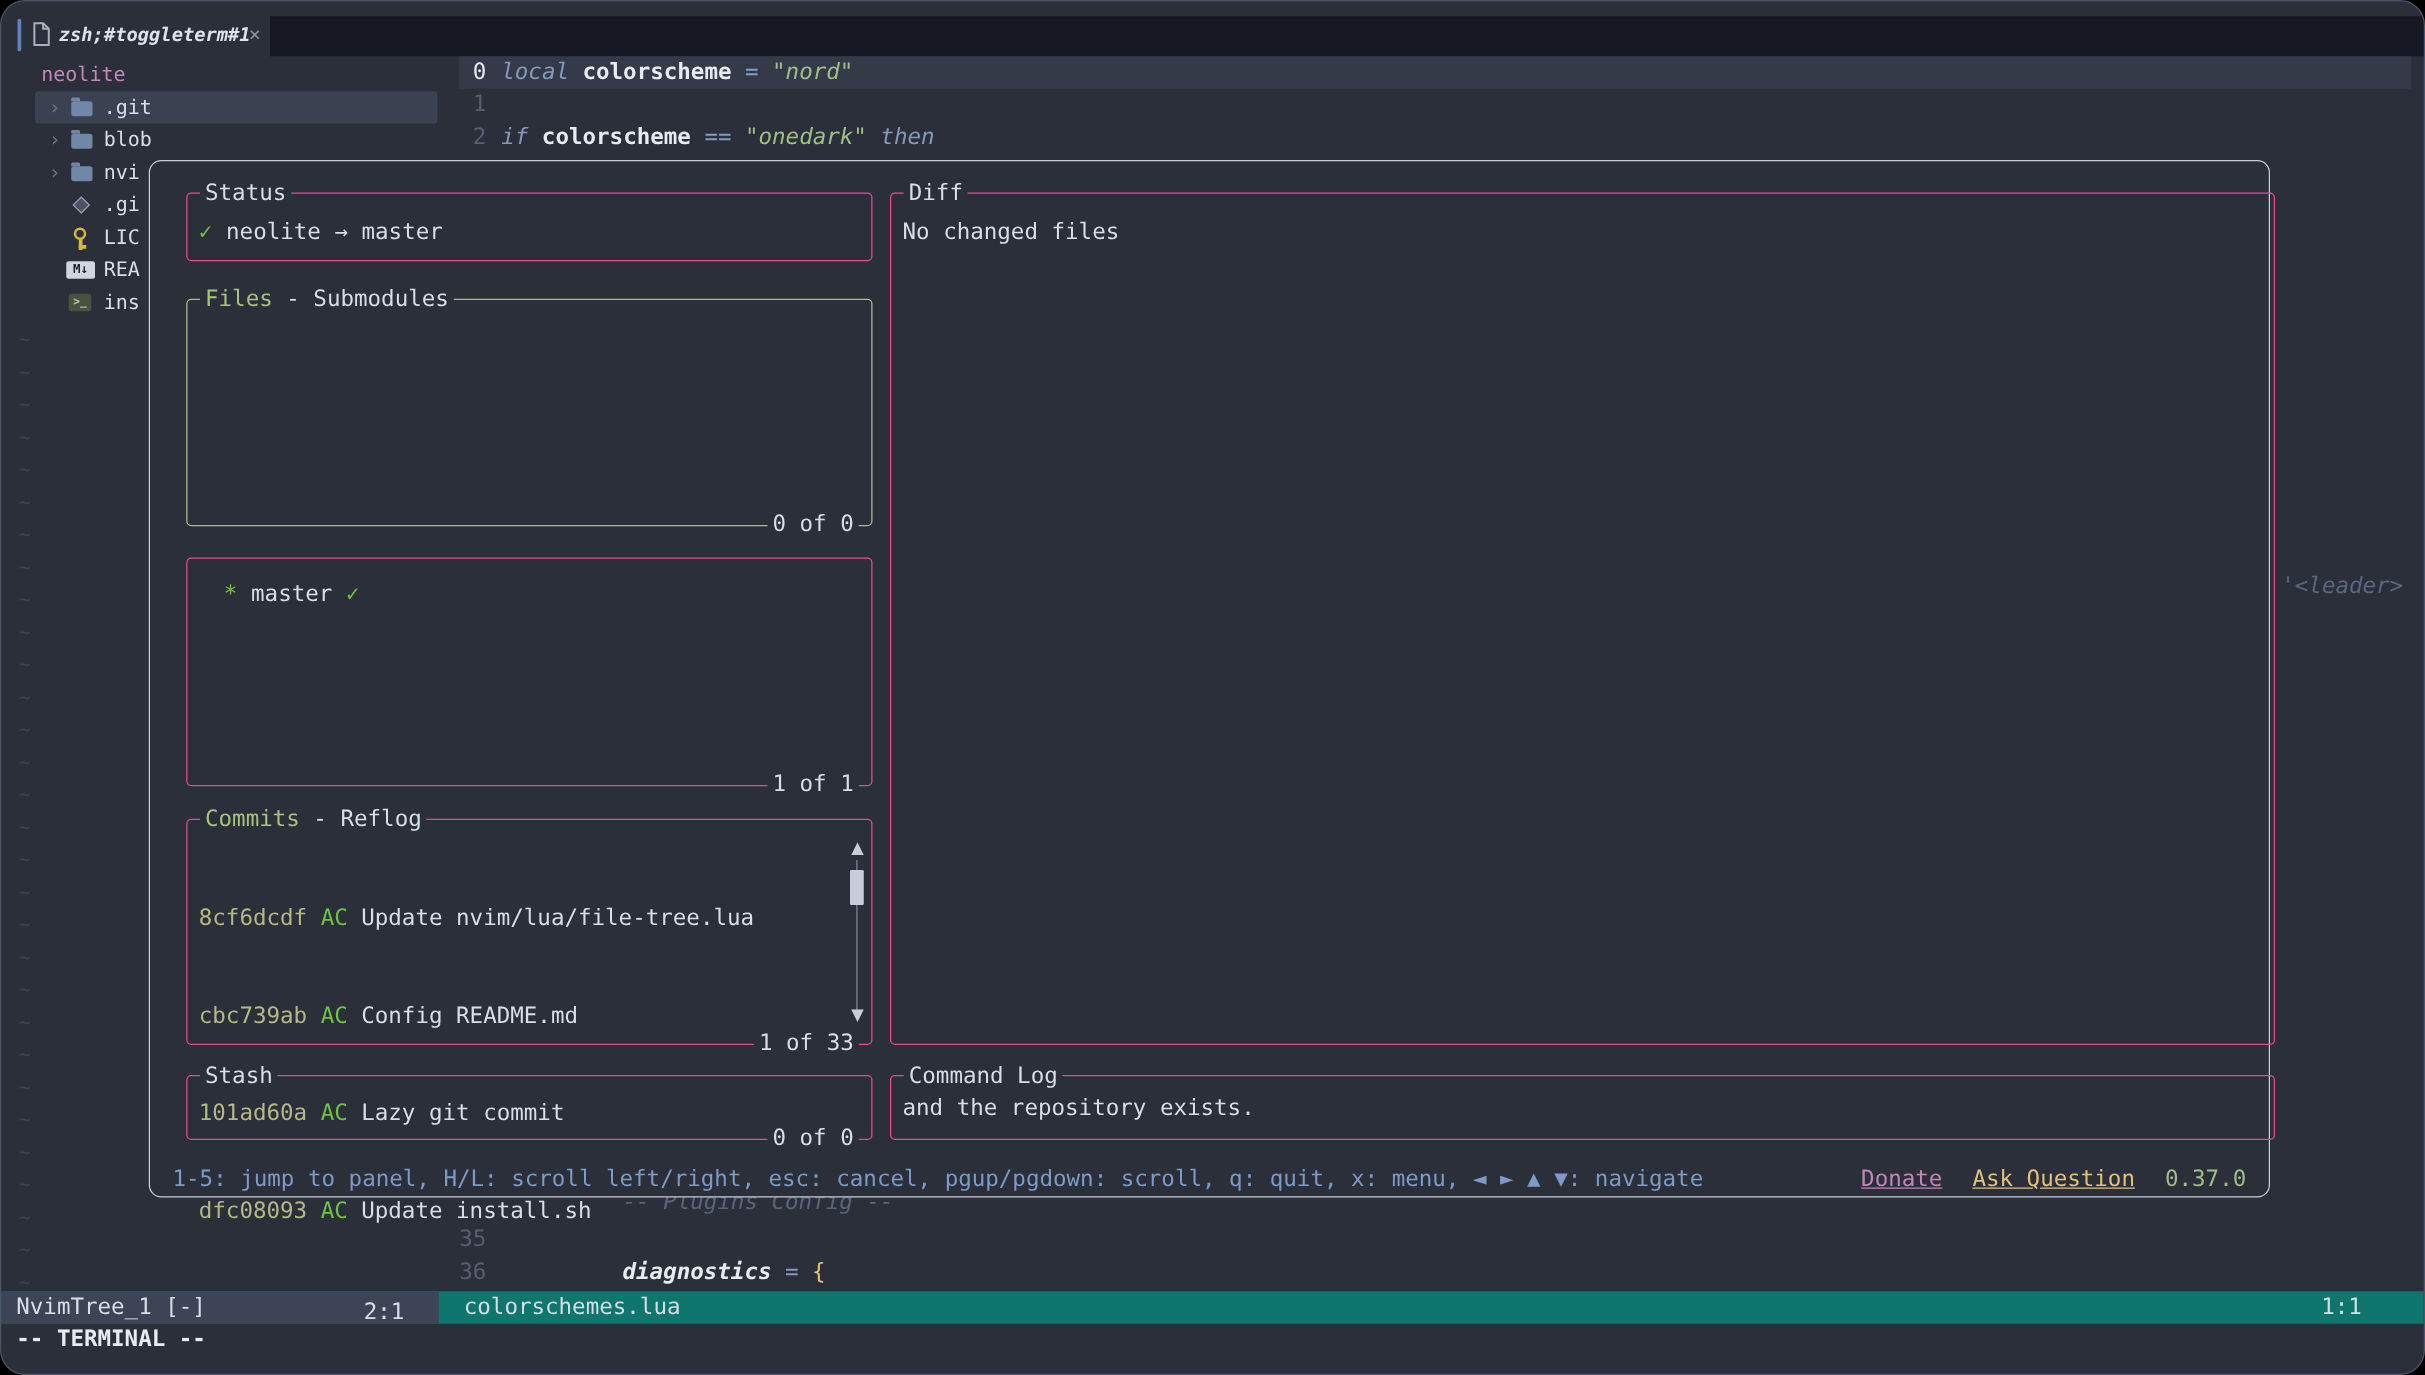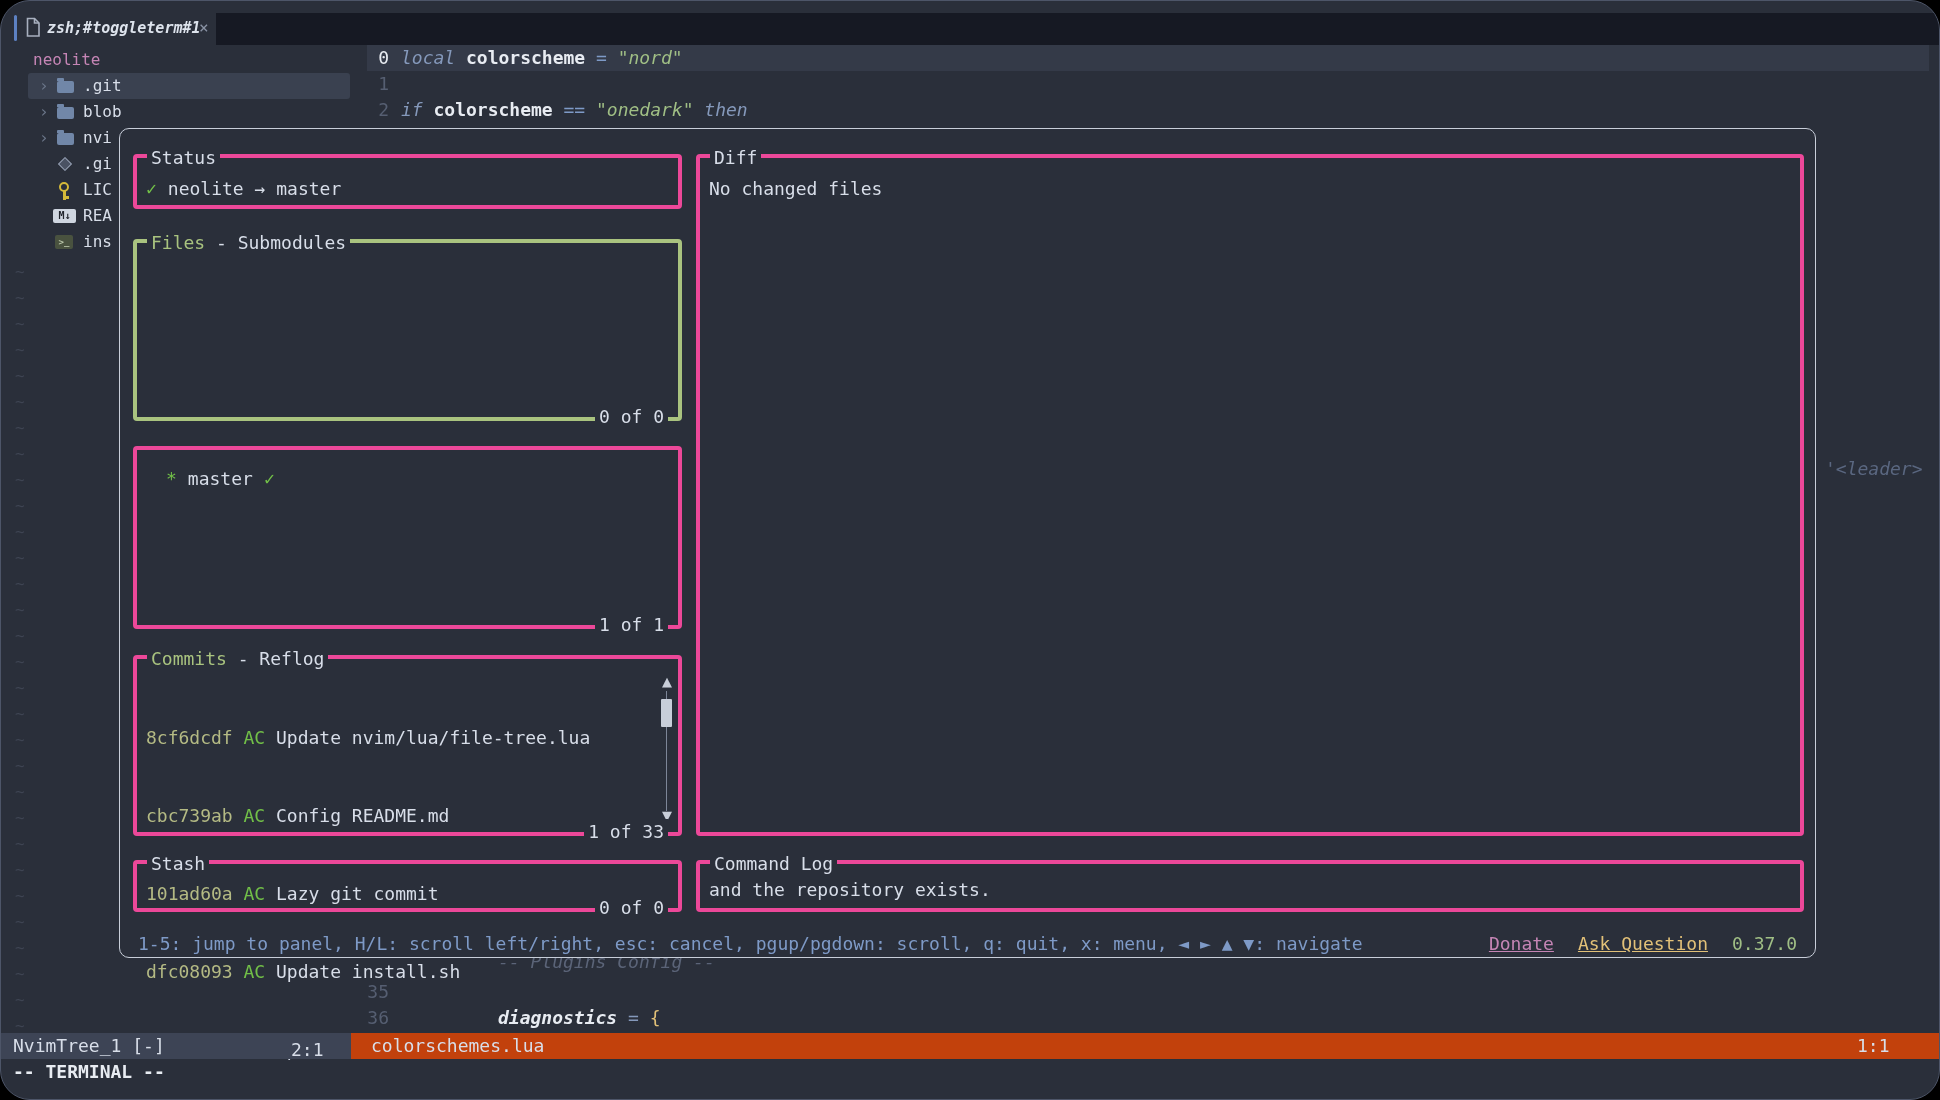--- a/index.html
+++ b/index.html
@@ -1,20 +1,20 @@
 <!DOCTYPE html>
 <html><head>
 <meta charset="utf-8">
 <style>
   * { margin:0; padding:0; box-sizing:border-box; }
   html,body { width:1940px; height:1100px; background:#000; }
   body { font-family:"DejaVu Sans Mono", monospace; }
   .window {
     position:relative; width:1940px; height:1100px;
-    background:#2a2f3a; border:1px solid #4d5568; border-radius:30px;
+    background:#2a2f3a; border:1px solid #4d5568; border-radius:20px;
     overflow:hidden;
   }
   .abs { position:absolute; }
   .m18 { font:18px/26px "DejaVu Sans Mono", monospace; }
   .m16 { font:16px/26px "DejaVu Sans Mono", monospace; }
   .pre { white-space:pre; }
   .c-fg   { color:#d8dee9; }
   .c-bfg  { color:#e8ecf2; }
   .c-gray { color:#565f72; }
   .c-dim  { color:#5b6478; }
@@ -54,38 +54,38 @@
   
   .cursorline { left:366px; top:44px; width:1562px; height:26px; background:#343a48; }
   .lnum { width:22px; text-align:right; }
   .codeline { display:flex; gap:10.8px; white-space:pre; }
 
   
   .float {
     left:118px; top:127px; width:1697px; height:830px;
     border:1px solid #c8ced9; border-radius:10px; background:#2a2f3a;
   }
-  .panel { position:absolute; border:4px solid #ec4899; border-radius:4px; }
+  .panel { position:absolute; border:1px solid #ec4899; border-radius:4px;margin-left:16px; }
   .panel.green { border-color:#a9c37f; }
   .ptitle { position:absolute; top:-13px; left:10px; background:#2a2f3a; padding:0 4px; white-space:pre; font:18px/26px "DejaVu Sans Mono",monospace; }
   .pcount { position:absolute; bottom:-13px; right:10px; background:#2a2f3a; padding:0 4px; color:#d8dee9; font:18px/26px "DejaVu Sans Mono",monospace; }
   .pcontent { position:absolute; left:9px; white-space:pre; }
 
   
   .sbar { position:absolute; right:4px; top:16px; width:15px; height:152px; }
   .sbar .arrow { position:absolute; left:1px; width:14px; text-align:center; color:#c8ced9; font:13px/14px "DejaVu Sans", sans-serif; }
   .sbar .track { position:absolute; left:7px; top:16px; height:120px; width:1px; background:#7d8698; }
   .sbar .thumb { position:absolute; left:2px; top:24px; width:11px; height:28px; background:#c8ced9; border-radius:1px; }
 
   
   .lg-bottom { position:absolute; left:18px; right:18px; top:802px; height:26px; }
   .lg-right { position:absolute; right:0; top:0; display:flex; gap:24px; }
 
   
-  .statusline { left:0; top:1032px; width:1940px; height:26px; background:#c2410c; }
+  .statusline { left:0; top:1032px; width:1940px; height:26px; background:#0f766e; }
   .statusline-left { left:0; top:0; width:350px; height:26px; background:#3d4455; }
   .cmdline { left:12px; top:1058px; }
 </style>
 </head>
 <body>
 
 <div class="window">
 
   <div class="abs tab-strip"></div>
   <div class="abs tab-accent"></div>

